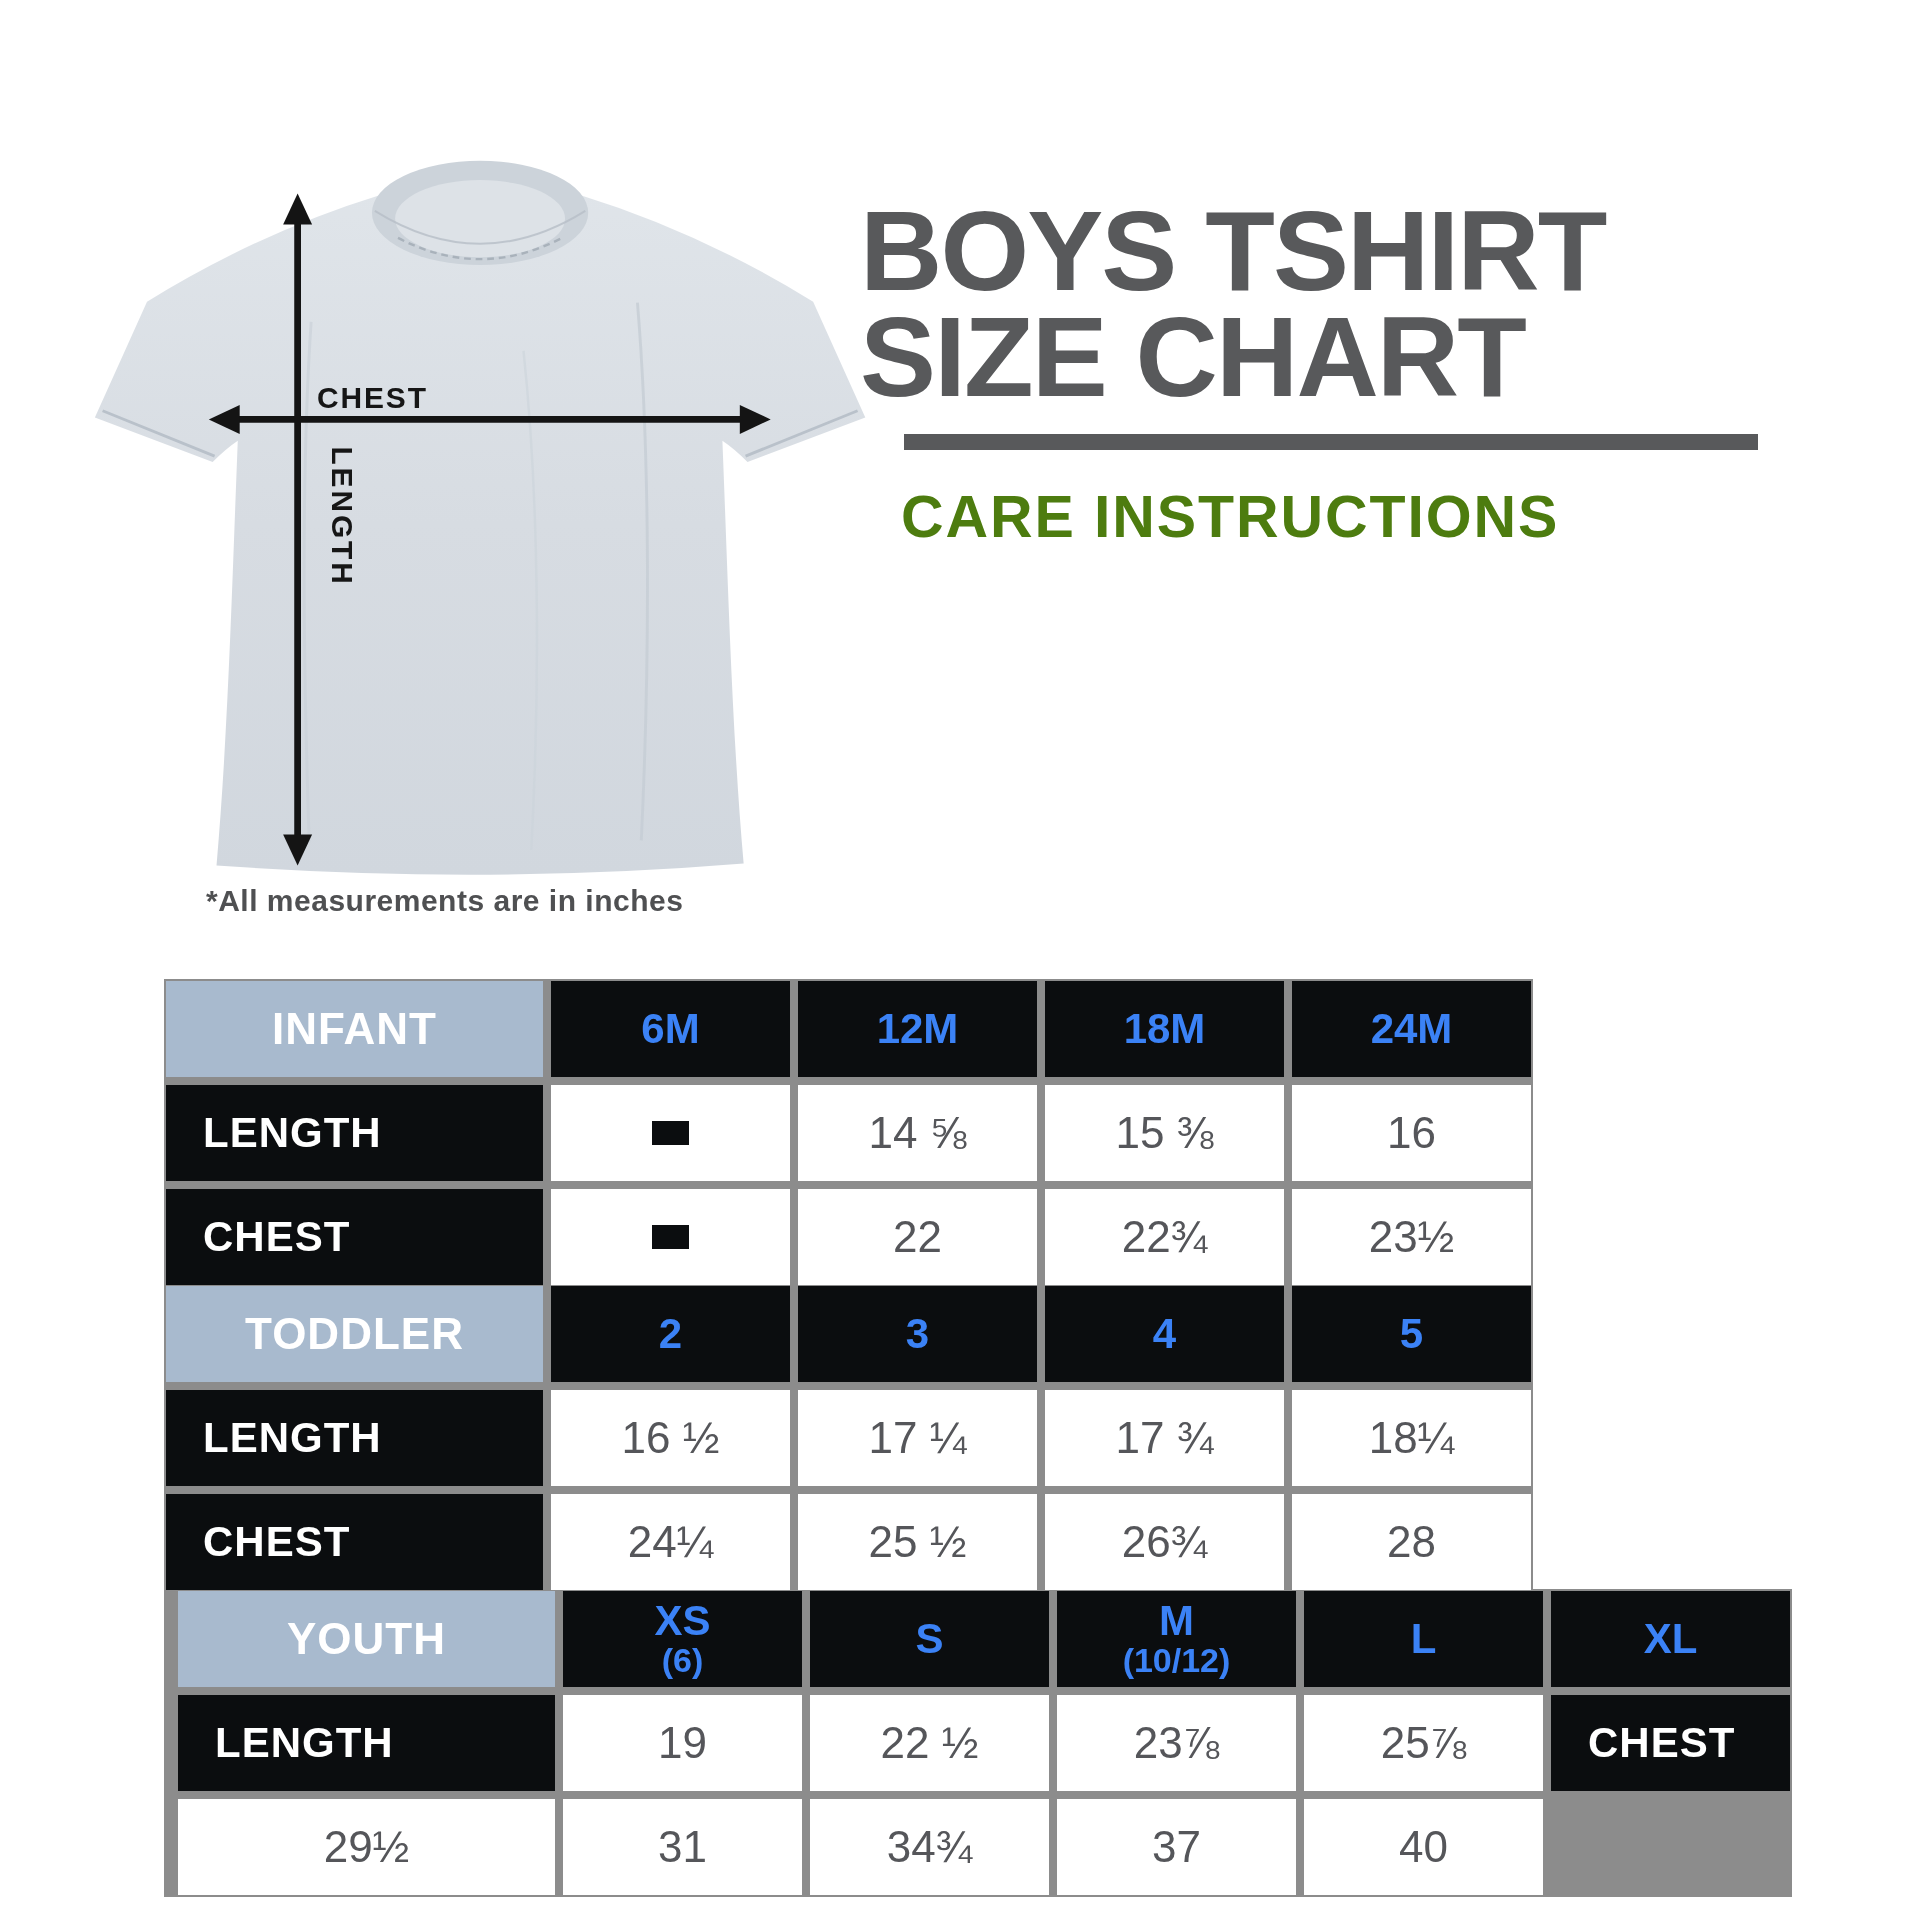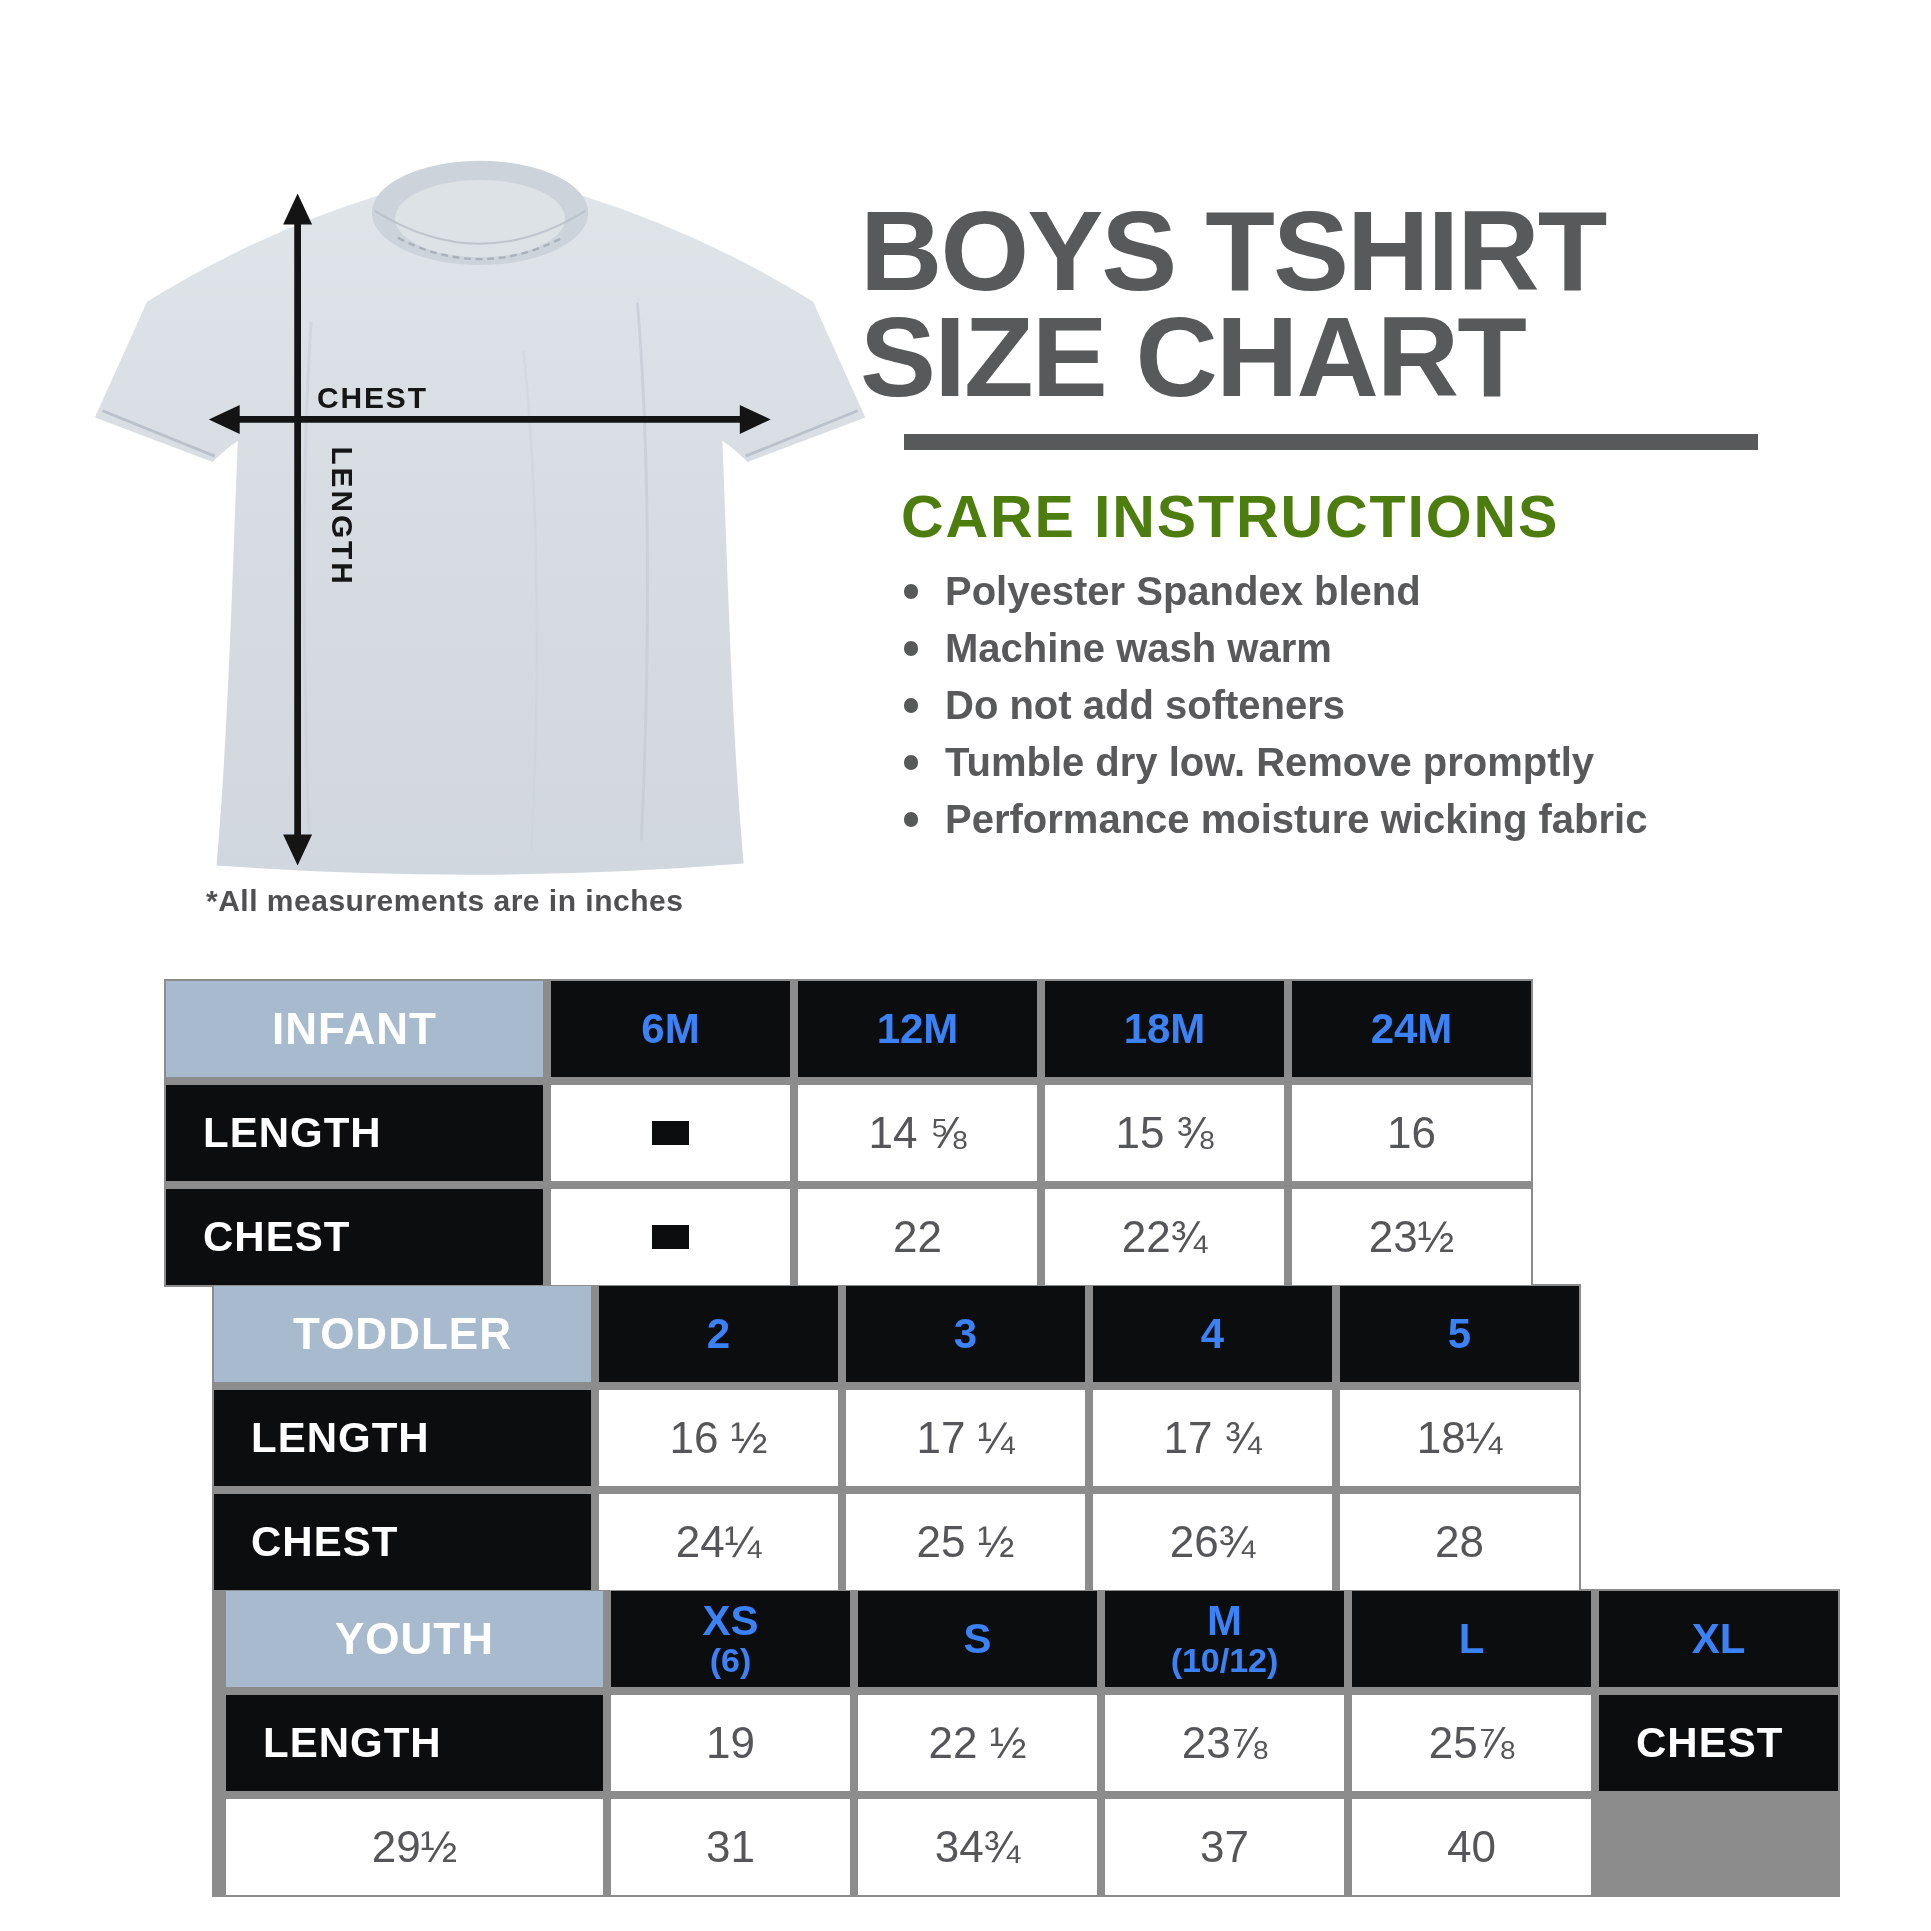--- a/index.html
+++ b/index.html
@@ -41,21 +41,21 @@
   }
 
   
   .size-table { position:absolute; left:164px; top:979px; }
   .tsection {
     display:grid; grid-auto-rows:96px; gap:8px;
     background:#8c8c8c; border:2.9px solid #8c8c8c; width:max-content;
   }
   .tsection.cols4 { grid-template-columns:377px 239px 239px 239px 239px; }
   .tsection.cols5 { grid-template-columns:377px 239px 239px 239px 239px 239px;padding-left:12px; }
-  .tsection + .tsection { margin-top:-2.9px;margin-left:48px; }
+  .tsection + .tsection { margin-top:-2.9px; }
 
   .tcell { display:flex; align-items:center; justify-content:center; }
   .h-label { background:#a8bace; color:#ffffff; font-size:44px; font-weight:bold; letter-spacing:1px; }
   .h-size  { background:#0b0d0f; color:#3b82f6; font-size:42px; font-weight:bold; flex-direction:column; line-height:1.05; }
   .h-size .hs-l2 { font-size:34px; }
   .h-size .hs-l2:empty { display:none; }
   .r-label { background:#0b0d0f; color:#ffffff; font-size:42px; font-weight:bold;
              justify-content:flex-start; padding-left:37px; letter-spacing:1px; }
   .v-cell  { background:#ffffff; color:#55565a; font-size:44px; }
   .v-cell.dash .val {
@@ -124,27 +124,20 @@
 
   <div class="footnote">*All measurements are in inches</div>
 
   <div class="title-block">
     <div class="title-line">BOYS TSHIRT</div>
     <div class="title-line">SIZE CHART</div>
   </div>
   <div class="title-rule"></div>
 
   <div class="care-heading">CARE INSTRUCTIONS</div>
-  <ul class="care-list">
-    <li><span>Polyester Spandex blend</span></li>
-    <li><span>Machine wash warm</span></li>
-    <li><span>Do not add softeners</span></li>
-    <li><span>Tumble dry low. Remove promptly</span></li>
-    <li><span>Performance moisture wicking fabric</span></li>
-  </ul>
 
   <div class="size-table">
 
     <div class="tsection cols4">
       <div class="tcell h-label">INFANT</div>
       <div class="tcell h-size">6M</div>
       <div class="tcell h-size">12M</div>
       <div class="tcell h-size">18M</div>
       <div class="tcell h-size">24M</div>
 

